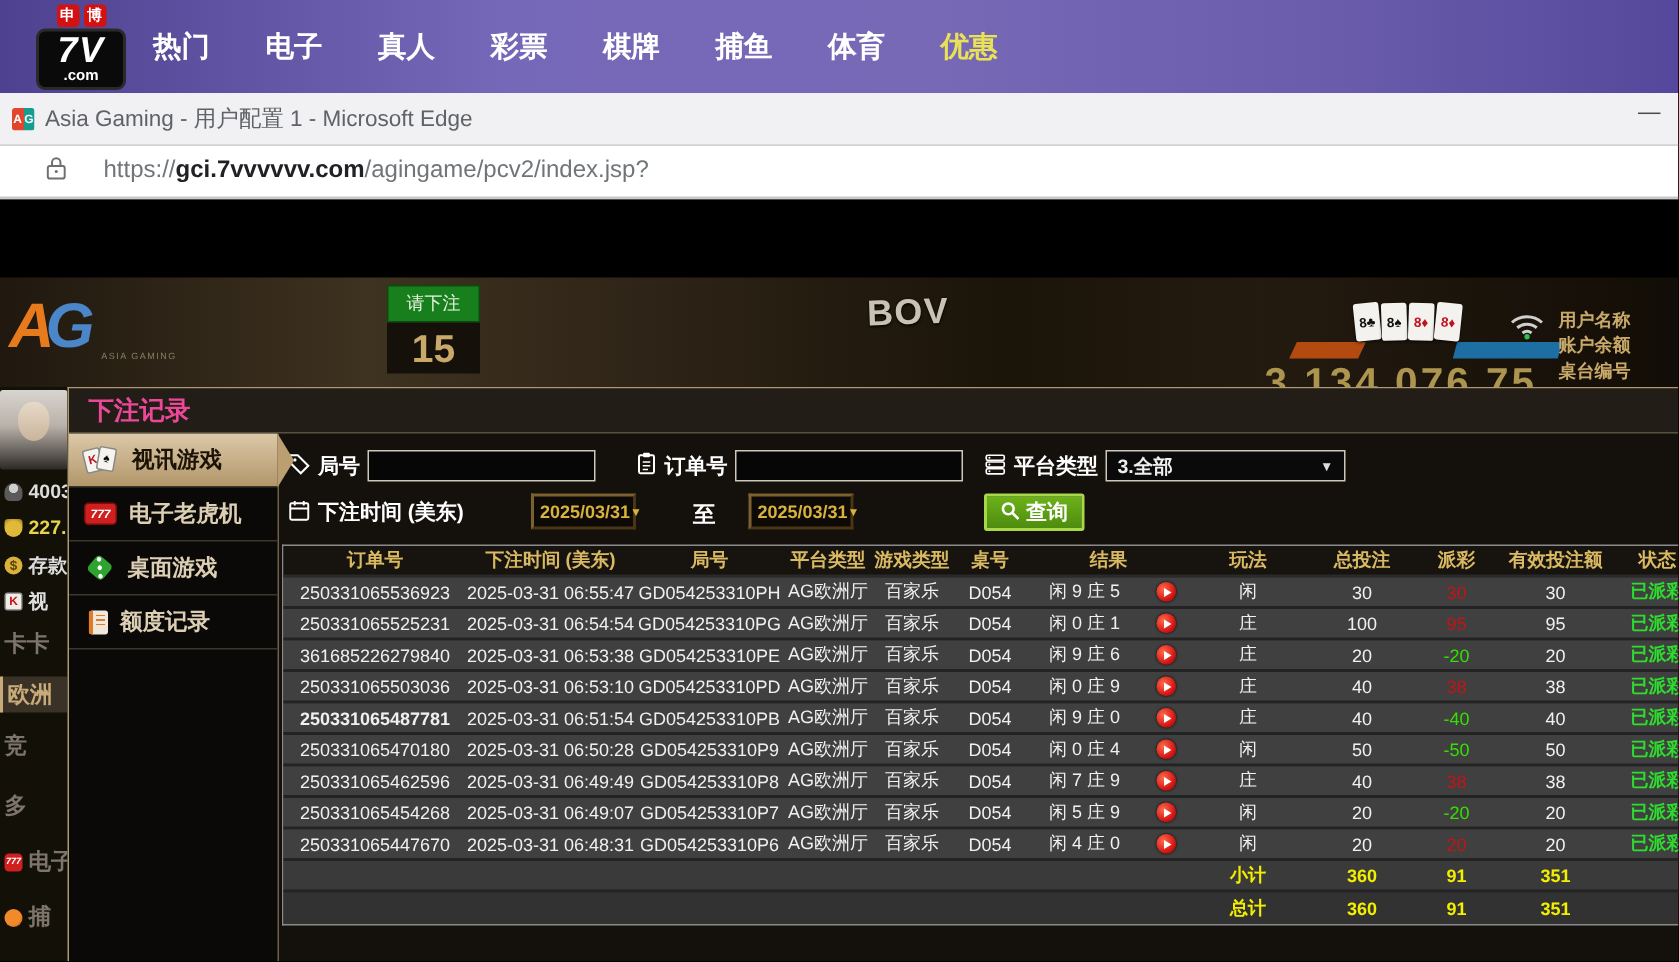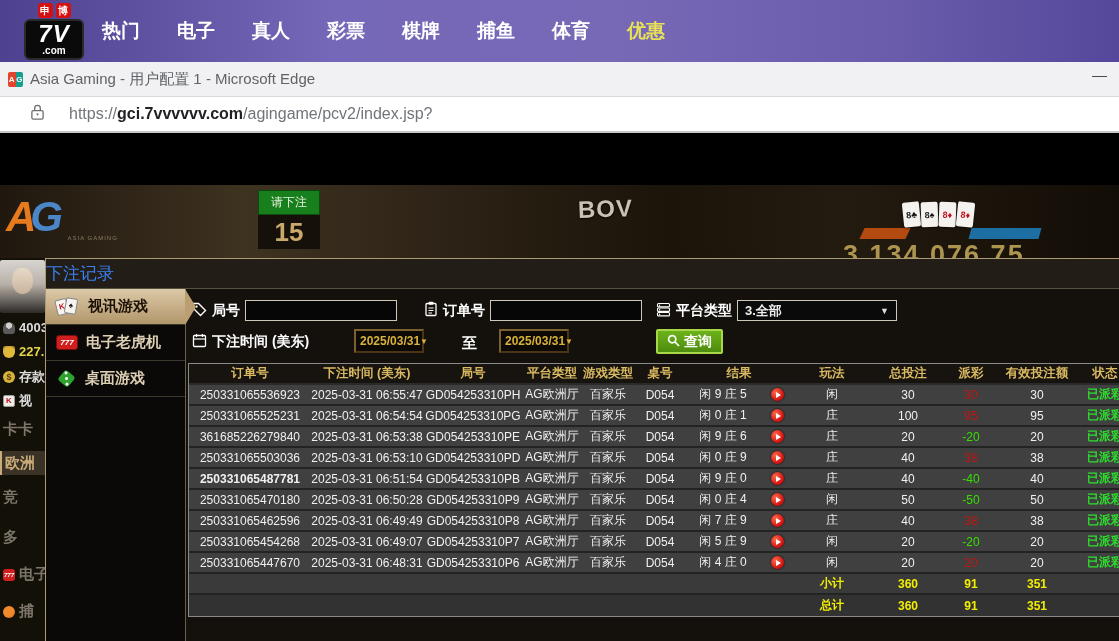--- a/index.html
+++ b/index.html
@@ -68,21 +68,21 @@
   .ri { display:inline-block; width:12px; height:12px; border-radius:3px; flex:0 0 auto; }
   .ri.user-icon { background:radial-gradient(circle at 50% 30%,#cfcfcf 28%,#5a5a5a 32%); border-radius:50% 50% 30% 30%; }
   .ri.moneybag-icon { background:radial-gradient(circle at 50% 60%,#e0b93a 60%,#8a6d14); border-radius:20% 20% 50% 50%; }
   .ri.coin-icon { background:#d8b23c; border-radius:50%; color:#5c430a; font-size:9px; font-weight:bold; text-align:center; line-height:12px; }
   .ri.cards-icon { background:#f0ede7; border:1px solid #999; color:#c1121f; font-size:8px; font-weight:bold; text-align:center; line-height:10px; border-radius:2px; }
   .ri.slot-icon { background:#cf1f1f; color:#fff; font-size:6px; font-weight:bold; font-style:italic; text-align:center; line-height:12px; }
   .ri.fish-icon { background:radial-gradient(circle at 40% 40%,#f08a2a 55%,#c75a10); border-radius:50%; }
 
   
   .modal { position:absolute; left:45px; top:125px; width:1074px; height:383px; background:#14110d; border:1px solid #ab9a74; border-right:none; border-bottom:none; }
-  .modal-title { height:30px; line-height:30px; color:#3b82f6; font-size:17px; font-weight:normal; background:#221d16; border-bottom:1px solid #56503f; }
+  .modal-title { height:30px; line-height:30px; padding-left:13px; color:#ec4899; font-size:17px; font-weight:bold; background:#221d16; border-bottom:1px solid #56503f; }
   .modal-body { display:flex; height:352px; }
   .sidebar { width:140px; background:#0b0907; border-right:1px solid #6b5f49; position:relative; z-index:3; }
   .sb-item { height:36px; display:flex; align-items:center; gap:8px; padding-left:10px; border-bottom:1px solid #3c362c; color:#dccfb4; font-size:15px; font-weight:bold; cursor:pointer; position:relative; }
   .sb-item.active { background:linear-gradient(180deg,#dcc9a8,#b2966a); color:#1c1206; }
   .sb-item.active::after { content:""; position:absolute; right:-11px; top:50%; margin-top:-18px; border-left:11px solid #bb9f72; border-top:18px solid transparent; border-bottom:18px solid transparent; }
   .ic-cards { position:relative; width:24px; height:20px; display:inline-block; flex:0 0 auto; }
   .ic-cards .cc { position:absolute; width:12px; height:16px; background:#f6f4ef; border:1px solid #888; border-radius:2px; font-style:normal; font-size:8px; font-weight:bold; text-align:center; line-height:14px; }
   .ic-cards .c1 { left:0; top:2px; transform:rotate(-14deg); color:#c1121f; }
   .ic-cards .c2 { left:9px; top:1px; transform:rotate(10deg); color:#111; }
   .ic-slot { width:22px; height:15px; background:#cf1f1f; border:1px solid #7c0d0d; border-radius:3px; color:#fff; font-size:8px; font-weight:bold; font-style:italic; text-align:center; line-height:13px; display:inline-block; flex:0 0 auto; }
@@ -181,20 +181,33 @@
       <div class="bov">BOV</div>
       <div class="marker-orange"></div>
       <div class="marker-blue"></div>
       <div class="dealt-cards">
           <span class="pcard" style="transform: rotate(-6deg);">8♣</span>
           <span class="pcard" style="transform: rotate(-2deg);">8♠</span>
           <span class="pcard red" style="transform: rotate(2deg);">8♦</span>
           <span class="pcard red" style="transform: rotate(6deg);">8♦</span>
         </div>
       <div class="table-balance">3,134,076.75</div>
+      <div class="table-info-panel">
+        <span class="wifi-wrap">
+          <svg width="26" height="20" viewBox="0 0 26 20">
+              <path d="M3 8a15 15 0 0120 0" stroke="#cfcfcf" fill="none" stroke-width="2"></path>
+              <path d="M6.5 11.5a10 10 0 0113 0" stroke="#cfcfcf" fill="none" stroke-width="2"></path>
+              <path d="M10 15a5 5 0 016 0" stroke="#cfcfcf" fill="none" stroke-width="2"></path>
+              <circle cx="13" cy="17.5" r="1.8" fill="#2bc24b"></circle>
+            </svg>
+        </span>
+      <div class="pl-label">用户名称</div>
+          <div class="pl-label">账户余额</div>
+          <div class="pl-label">桌台编号</div>
+        </div>
     </div>
 
     <div class="bg-left-rail">
       <div class="avatar"></div>
     <div class="rail-item" style="top: 62px;">
           <span class="ri user-icon"></span>
           <span class="rl white">4003</span>
         </div>
         <div class="rail-item" style="top: 86px;">
           <span class="ri moneybag-icon"></span>
@@ -241,20 +254,24 @@
               </span>
               <span class="sb-label">视讯游戏</span>
             </div>
             <div class="sb-item">
               <span class="ic-slot">777</span>
               <span class="sb-label">电子老虎机</span>
             </div>
             <div class="sb-item">
               <span class="ic-dice"></span>
               <span class="sb-label">桌面游戏</span>
+            </div>
+            <div class="sb-item">
+              <span class="ic-doc"></span>
+              <span class="sb-label">额度记录</span>
             </div>
           </div>
         <div class="m-content">
 
           <div class="filters">
             <div class="f-group f-round">
               <span>
                 <svg width="15" height="15" viewBox="0 0 15 15">
                     <path d="M1.5 6.5v-5h5l7 7-5 5z" stroke="#fff" stroke-width="1.4" fill="none"></path>
                     <circle cx="4.6" cy="4.6" r="1.1" fill="#fff"></circle>

